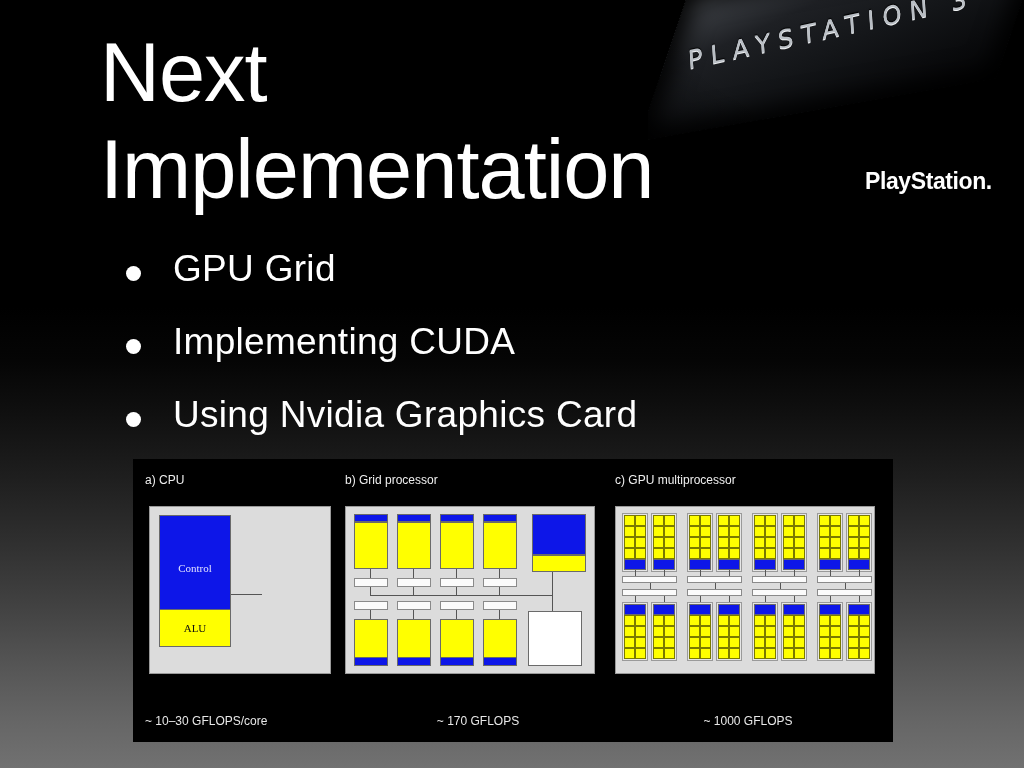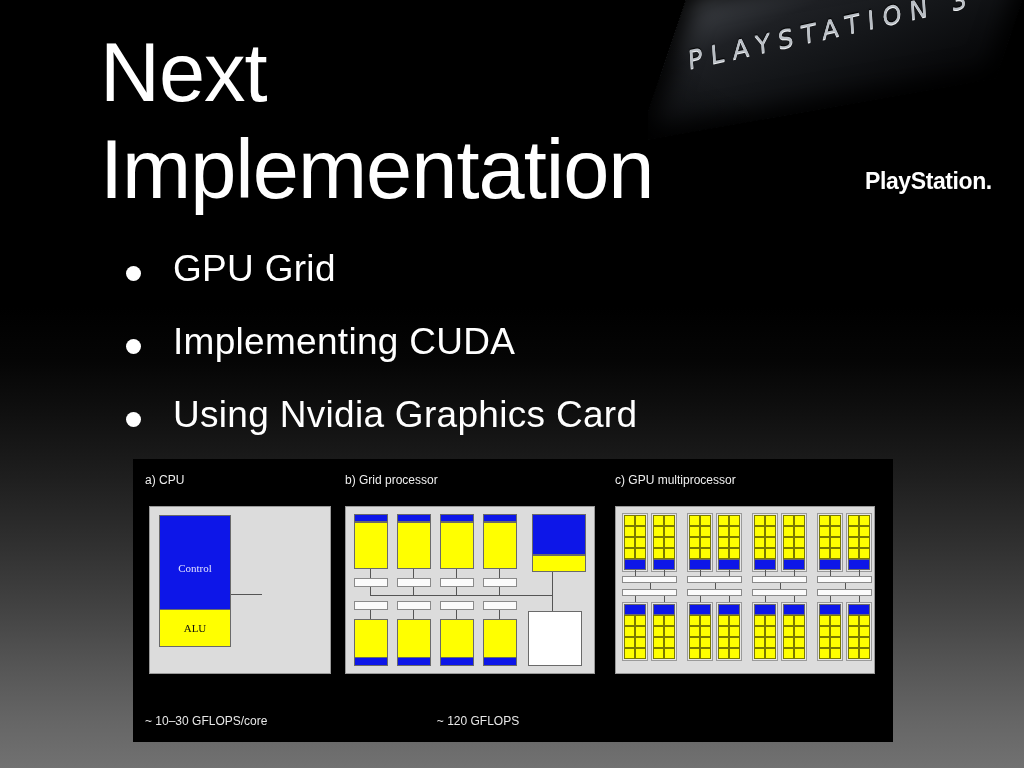--- a/index.html
+++ b/index.html
@@ -203,21 +203,21 @@
         <div class="blk yellow" style="left:94px;top:112px;width:34px;height:40px;"></div>
         <div class="blk blue" style="left:94px;top:150px;width:34px;height:9px;"></div>
         <div class="blk yellow" style="left:137px;top:112px;width:34px;height:40px;"></div>
         <div class="blk blue" style="left:137px;top:150px;width:34px;height:9px;"></div>
 
         <div class="blk blue" style="left:186px;top:7px;width:54px;height:41px;"></div>
         <div class="blk yellow" style="left:186px;top:48px;width:54px;height:17px;"></div>
         <div class="wire" style="left:206px;top:65px;width:1px;height:45px;"></div>
         <div class="blk white" style="left:182px;top:104px;width:54px;height:55px;"></div>
       </div>
-      <div class="p-cap">~ 120 GFLOPS</div>
+      <div class="p-cap">~ 170 GFLOPS</div>
     </div>
 
     <div class="panel p-c">
       <div class="p-title">c) GPU multiprocessor</div>
       <div class="die" style="left:12px;top:47px;width:260px;height:168px;">
         <div id="gpu-body">
             <div class="gcol" style="left:6px;top:6px;width:26px;height:59px;"></div>
             <div class="gcell" style="left:8px;top:8px;width:11px;height:11px;"></div>
             <div class="gcell" style="left:19px;top:8px;width:11px;height:11px;"></div>
             <div class="gcell" style="left:8px;top:19px;width:11px;height:11px;"></div>
@@ -400,16 +400,17 @@
             <div class="gcell" style="left:232px;top:108px;width:11px;height:11px;"></div>
             <div class="gcell" style="left:243px;top:108px;width:11px;height:11px;"></div>
             <div class="gcell" style="left:232px;top:119px;width:11px;height:11px;"></div>
             <div class="gcell" style="left:243px;top:119px;width:11px;height:11px;"></div>
             <div class="gcell" style="left:232px;top:130px;width:11px;height:11px;"></div>
             <div class="gcell" style="left:243px;top:130px;width:11px;height:11px;"></div>
             <div class="gcell" style="left:232px;top:141px;width:11px;height:11px;"></div>
             <div class="gcell" style="left:243px;top:141px;width:11px;height:11px;"></div>
           </div>
       </div>
+      <div class="p-cap">~ 1000 GFLOPS</div>
     </div>
 
   </div>
 </div>
 
 </body></html>

